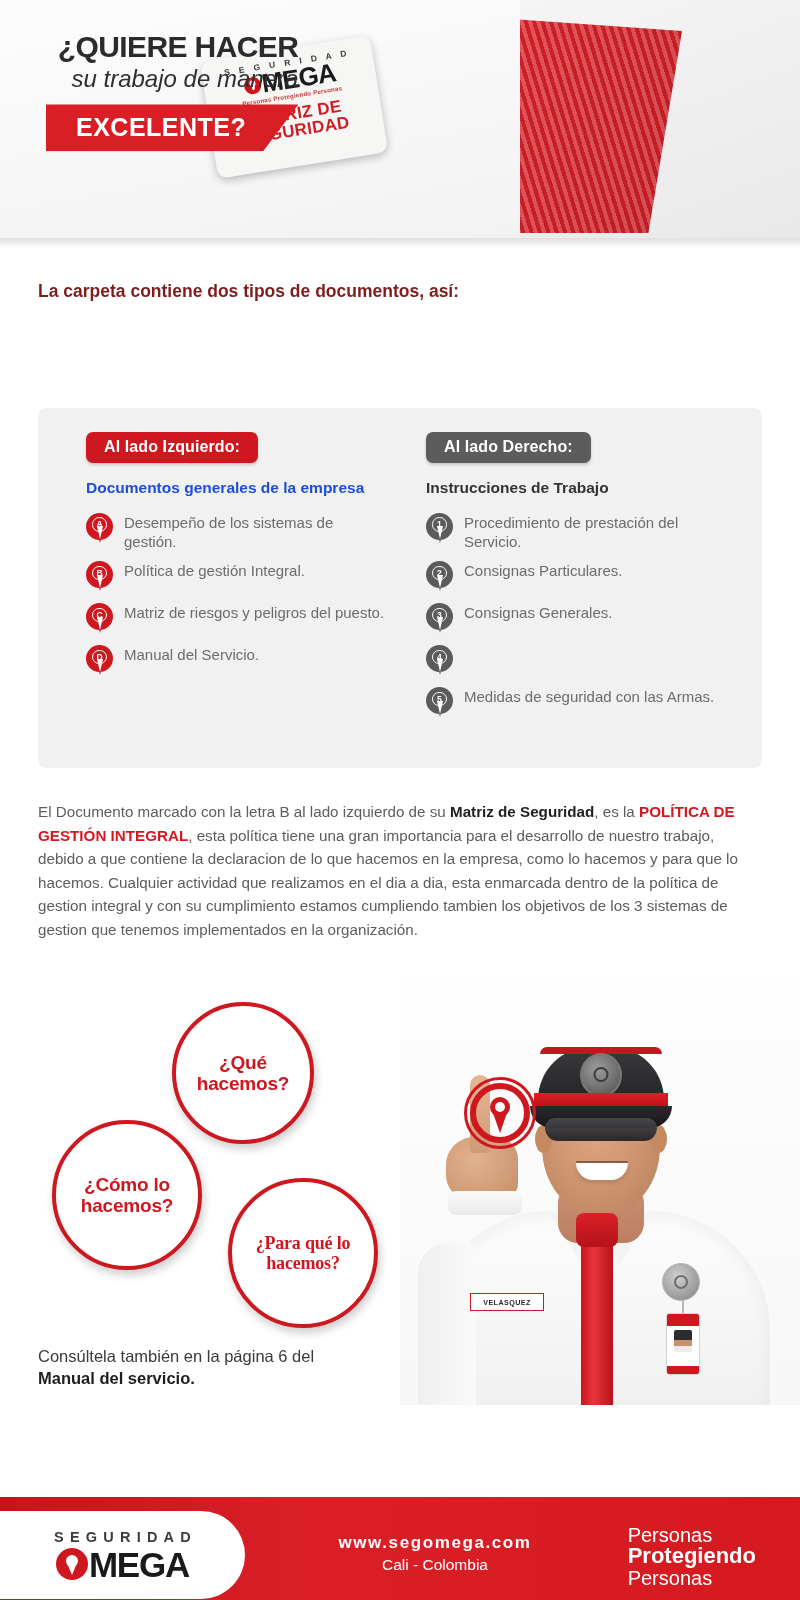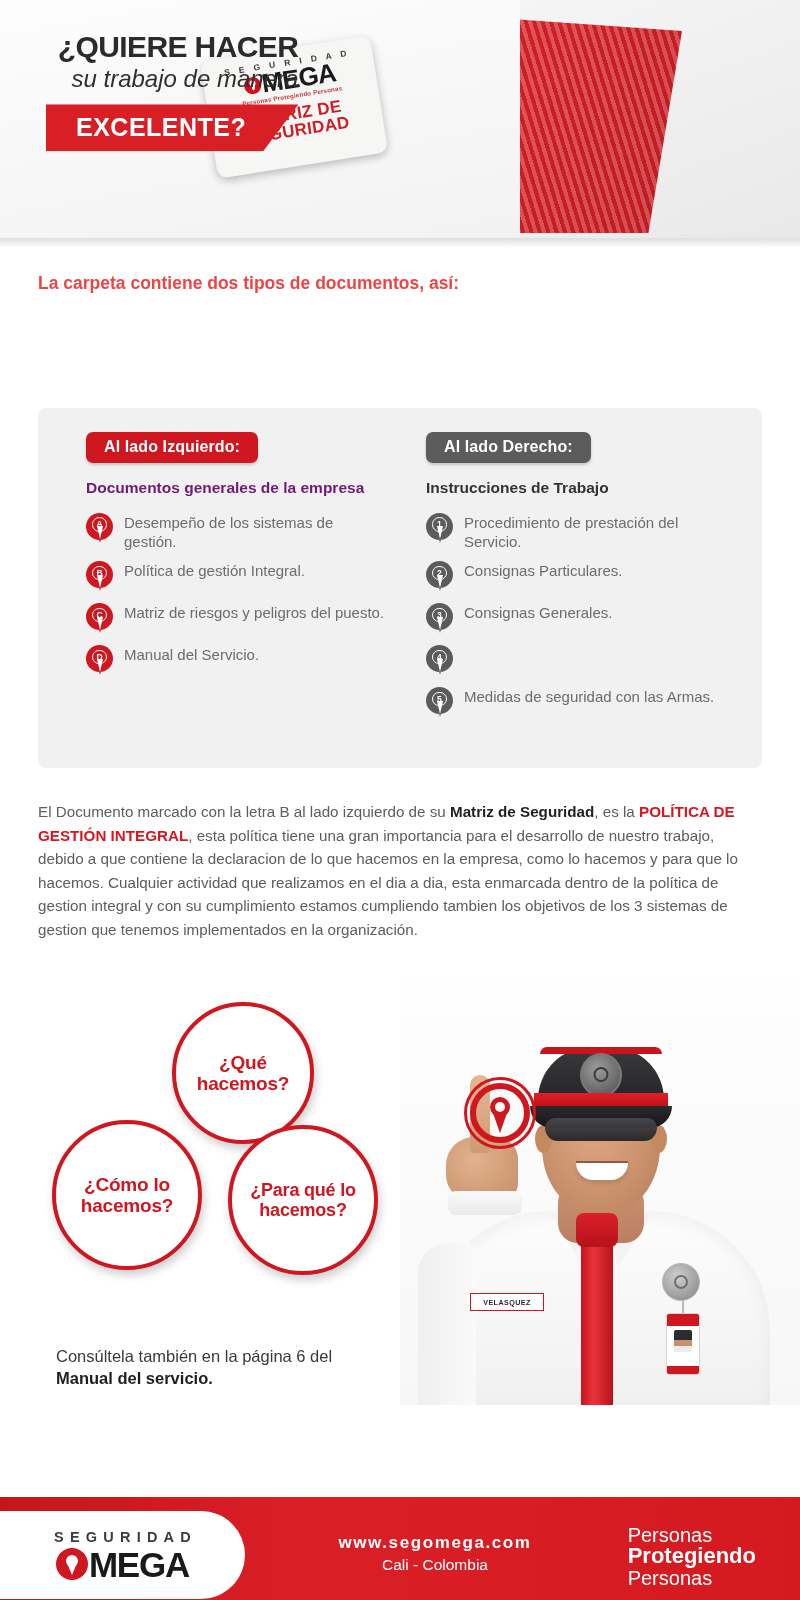--- a/index.html
+++ b/index.html
@@ -93,21 +93,21 @@
     z-index:6;
   }
 
   
   .intro{ position:absolute; left:38px; top:268px; width:700px; }
   .intro-q{
     font-size:17.5px; color:#2c2c2c; line-height:1.5; font-weight:400;
   }
   .intro-q b{ font-weight:800; color:#1e1e1e; }
   .intro-red{
-    margin-top:4px; font-size:17.5px; font-weight:800; color:#ef4444; line-height:1.3;
+    margin-top:12px; font-size:17.5px; font-weight:800; color:#7f1d1d; line-height:1.3;
   }
 
   
   .card{
     position:absolute; left:38px; top:408px; width:724px; height:360px;
     background:#f1f1f1; border-radius:8px;
   }
   .col{ position:absolute; top:24px; }
   .col-left{ left:48px; width:300px; }
   .col-right{ left:388px; width:300px; }
@@ -116,21 +116,21 @@
     display:inline-block; border-radius:7px; padding:6px 18px 7px;
     font-size:16px; font-weight:800; color:#fff; letter-spacing:.1px;
     box-shadow:0 2px 3px rgba(0,0,0,.18);
   }
   .pill-red{ background:#cf1720; }
   .pill-gray{ background:#5c5c5c; }
 
   .col-title{
     margin-top:15px; font-size:15.5px; font-weight:800; line-height:1.28;
   }
-  .title-red{ color:#701a75; }
+  .title-red{ color:#1d4ed8; }
   .title-dark{ color:#333333; }
 
   ul.items{ list-style:none; margin-top:14px; }
   ul.items li{
     display:flex; align-items:flex-start; gap:11px; margin-bottom:9px;
   }
   .bullet{
     position:relative; flex:0 0 auto; width:27px; height:32px; margin-top:1px;
   }
   .bullet .disc{
@@ -331,26 +331,26 @@
     position:absolute; border-radius:50%; background:#fff;
     border:4px solid #cf1720; z-index:6;
     display:flex; align-items:center; justify-content:center; text-align:center;
     box-shadow: 2px 5px 10px rgba(0,0,0,.20);
   }
   .bubble span{
     font-size:19px; font-weight:800; color:#cf1720; line-height:1.12; letter-spacing:-.2px;
   }
   .bb-que{ left:172px; top:1002px; width:142px; height:142px; }
   .bb-como{ left:52px; top:1120px; width:150px; height:150px; }
-  .bb-para{ left:228px; top:1125px; width:150px; height:150px; }
+  .bb-para{ left:228px; top:1178px; width:150px; height:150px;font-family:Liberation Serif, serif; }
   .bb-para span{ font-size:18px; }
 
   .consulta{
     position:absolute; left:38px; top:1345px; width:400px;
-    font-size:16.5px; color:#3a3a3a; line-height:1.35; z-index:9;margin-left:18px;
+    font-size:16.5px; color:#3a3a3a; line-height:1.35; z-index:9;
   }
   .consulta b{ font-weight:800; color:#1e1e1e; }
 
   
   .footer{
     position:absolute; left:0; top:1497px; width:800px; height:103px;
     background: linear-gradient(to right,#c7141b 0%, #da1f27 38%, #d4191f 100%);
   }
   .footer-plate{
     position:absolute; left:0; top:14px; width:245px; height:88px;

